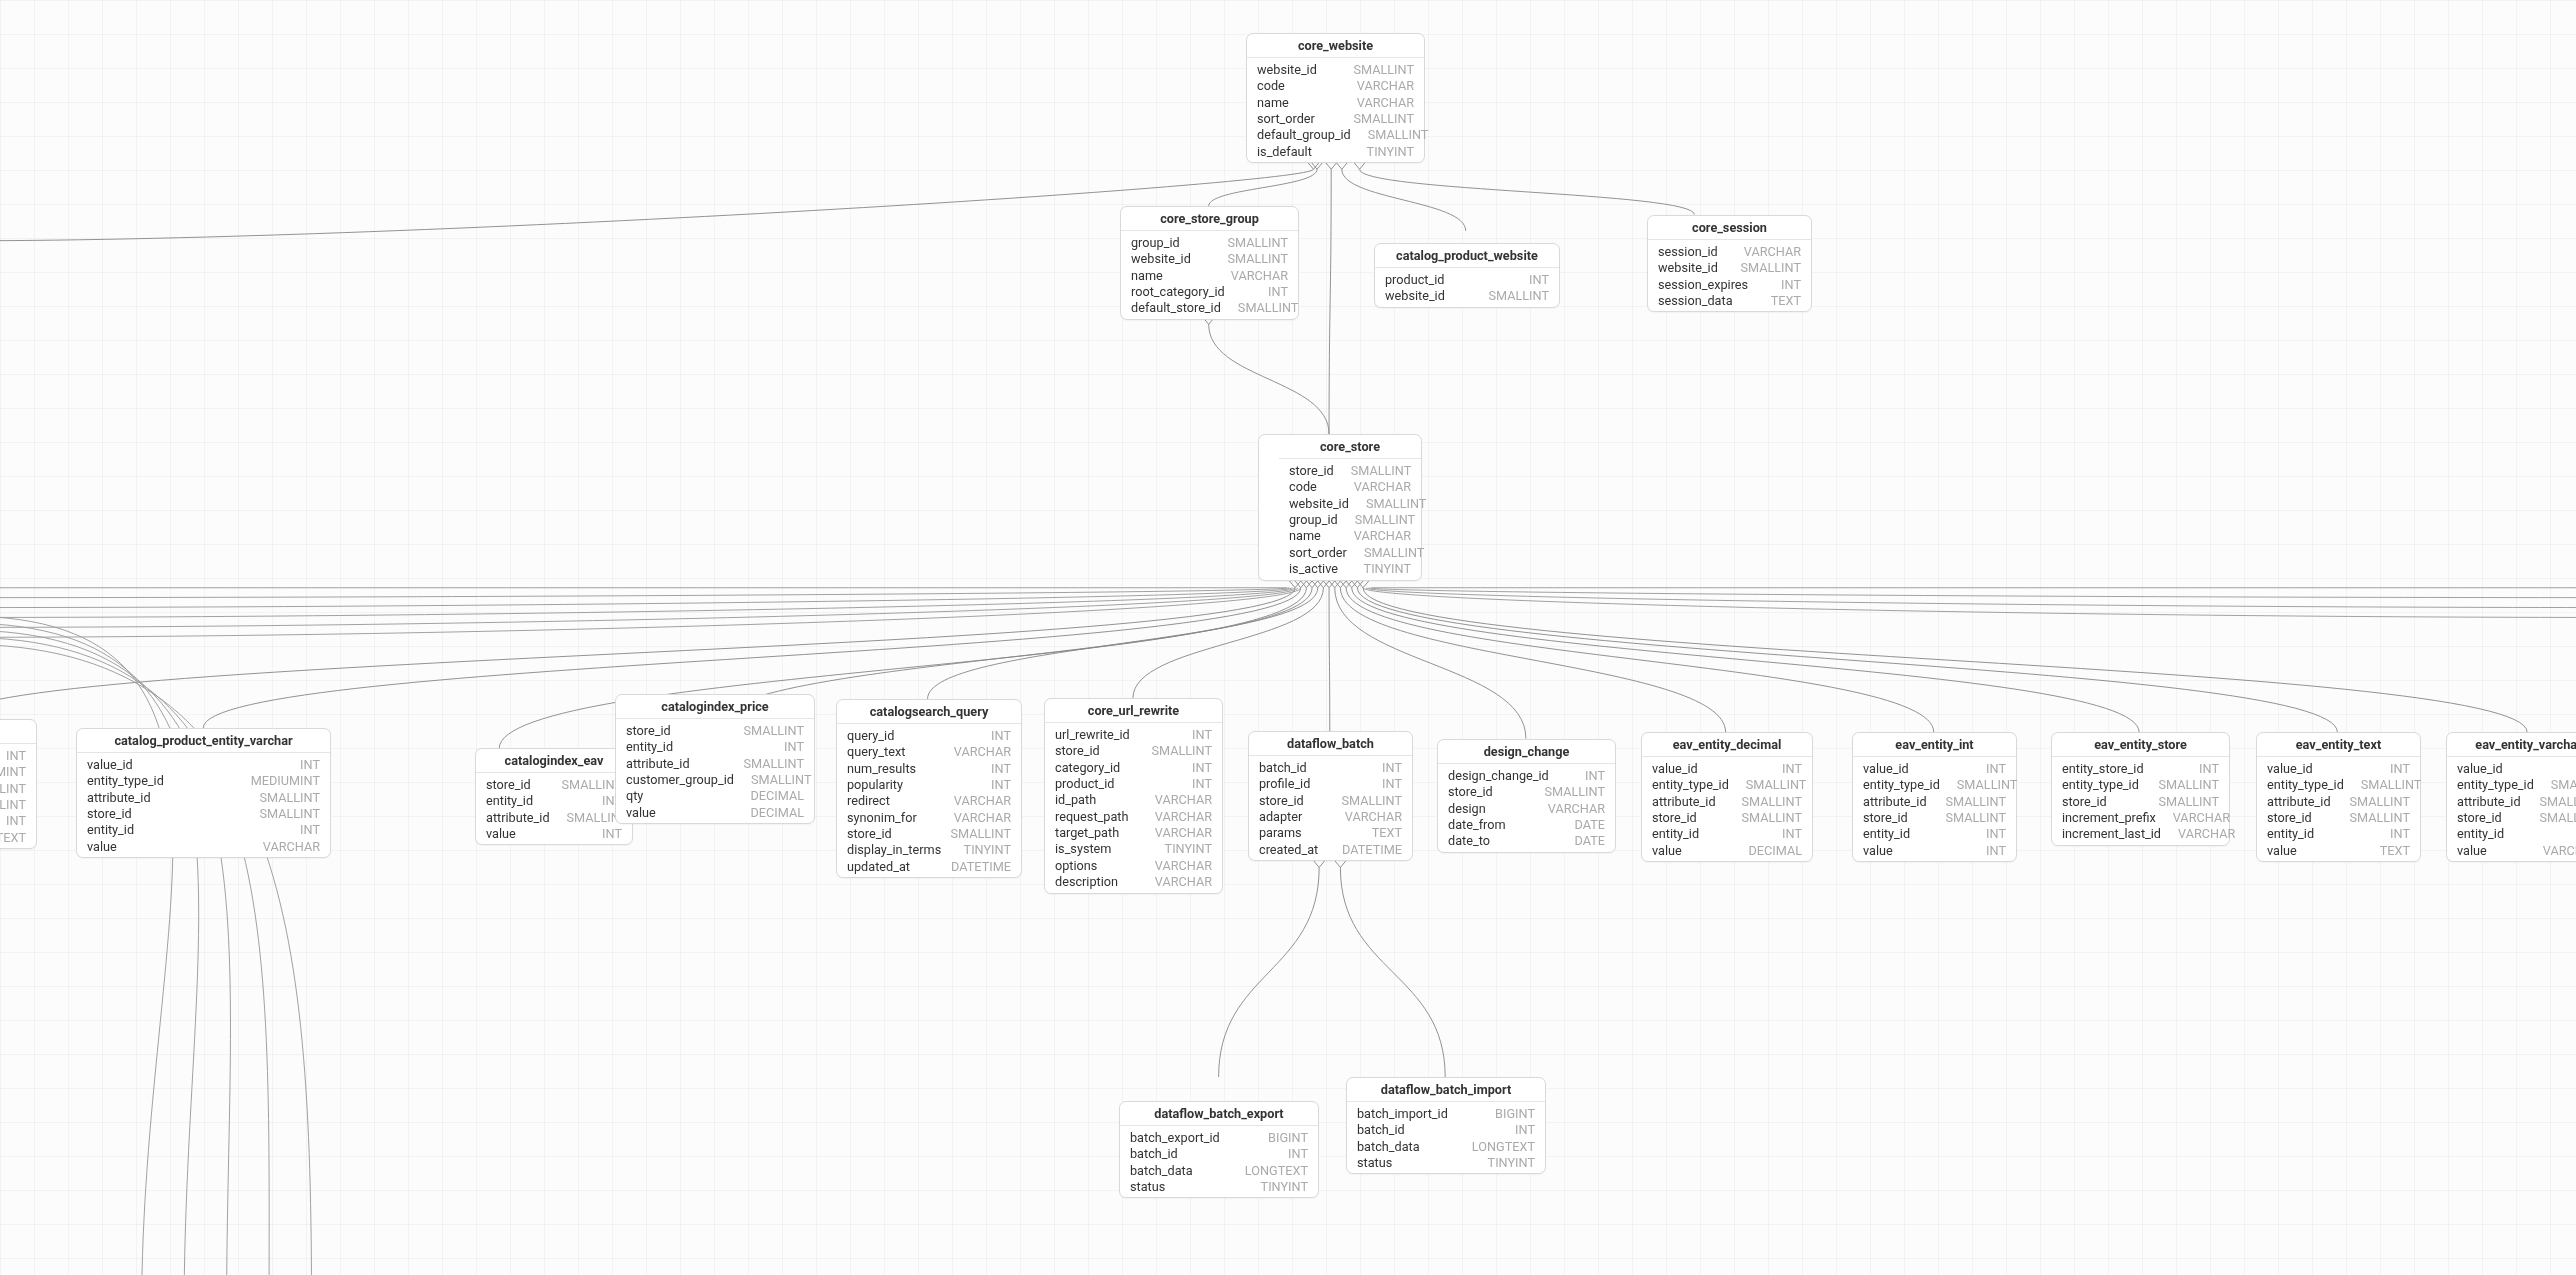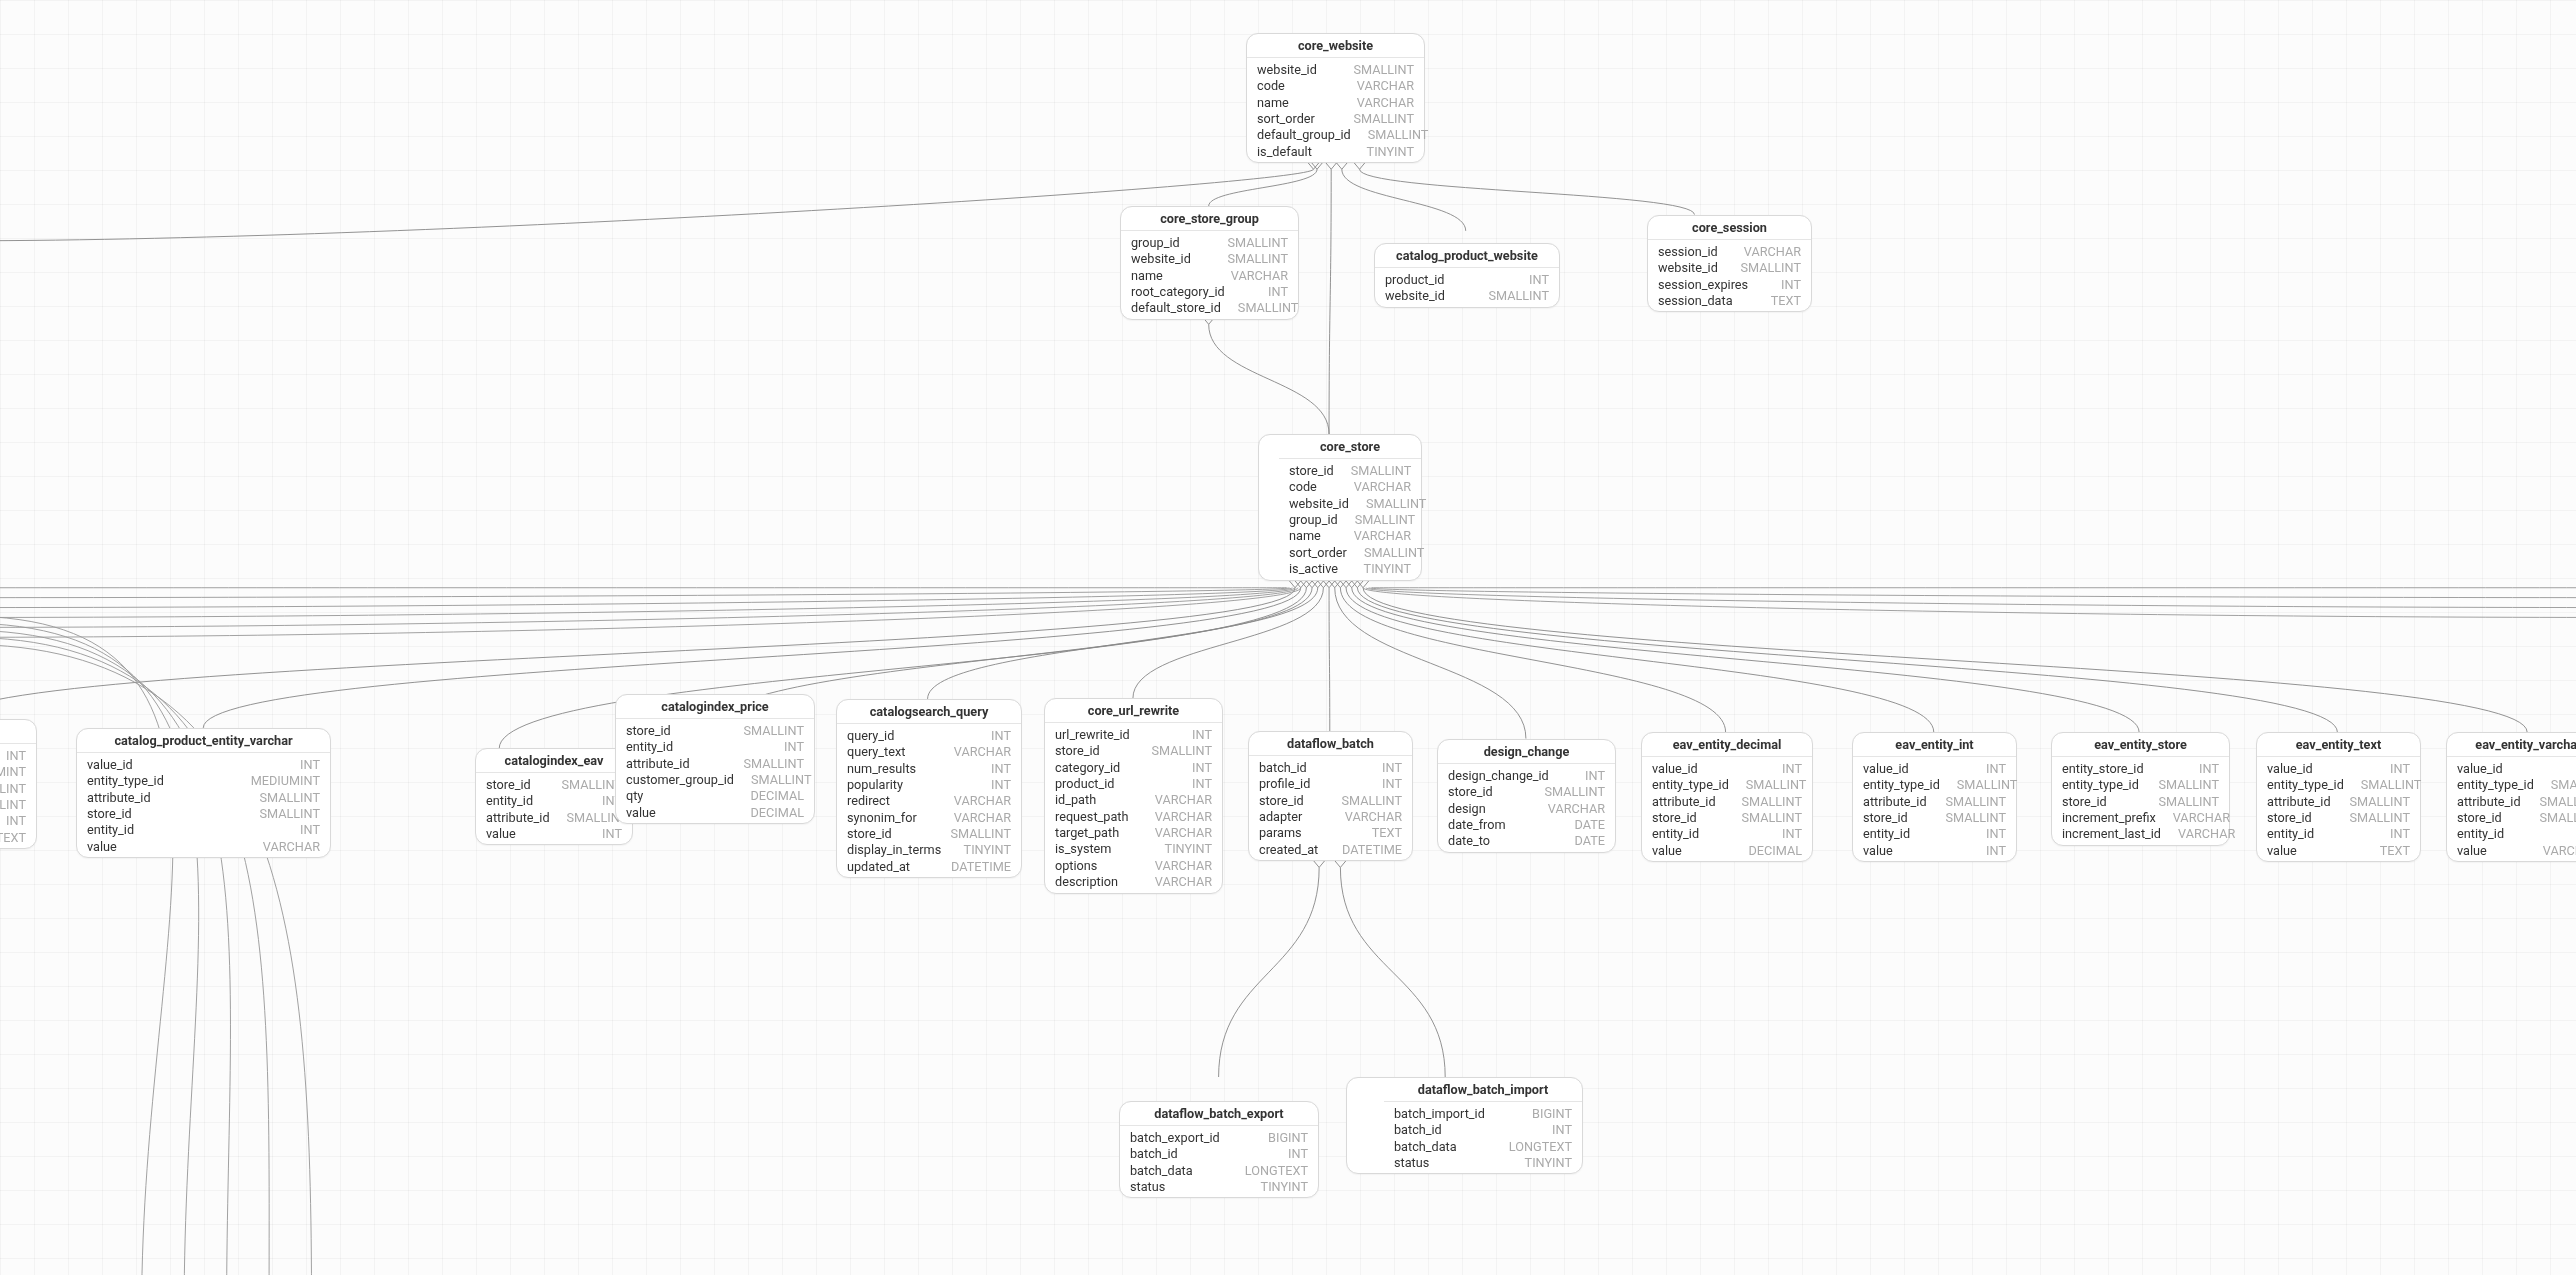--- a/index.html
+++ b/index.html
@@ -26,21 +26,21 @@
     top: 0;
     left: 0;
     width: 2576px;
     height: 1276px;
     pointer-events: none;
   }
   .entity {
     position: absolute;
     background: #fff;
     border: 1.4px solid #d9d9d9;
-    border-radius: 12px;
+    border-radius: 7px;
     box-shadow: 0 0.7px 1.4px rgba(0,0,0,0.04);
     font-size: 12.7px;
     color: #333;
   }
   .entity-title {
     font-weight: 700;
     text-align: center;
     padding: 4.2px 10px;
     border-bottom: 1.4px solid #e5e5e5;
     white-space: nowrap;
@@ -648,21 +648,21 @@
           <div class="col-row">
             <span class="col-name">batch_data</span>
             <span class="col-type">LONGTEXT</span>
           </div>
           <div class="col-row">
             <span class="col-name">status</span>
             <span class="col-type">TINYINT</span>
           </div>
         </div>
       </div>
-      <div class="entity" style="left: 1346px; top: 1077px; width: 198px; padding-left: 37px;">
+      <div class="entity" style="left: 1346px; top: 1077px; width: 198px;">
         <div class="entity-title">dataflow_batch_import</div>
         <div class="entity-cols">
           <div class="col-row">
             <span class="col-name">batch_import_id</span>
             <span class="col-type">BIGINT</span>
           </div>
           <div class="col-row">
             <span class="col-name">batch_id</span>
             <span class="col-type">INT</span>
           </div>

